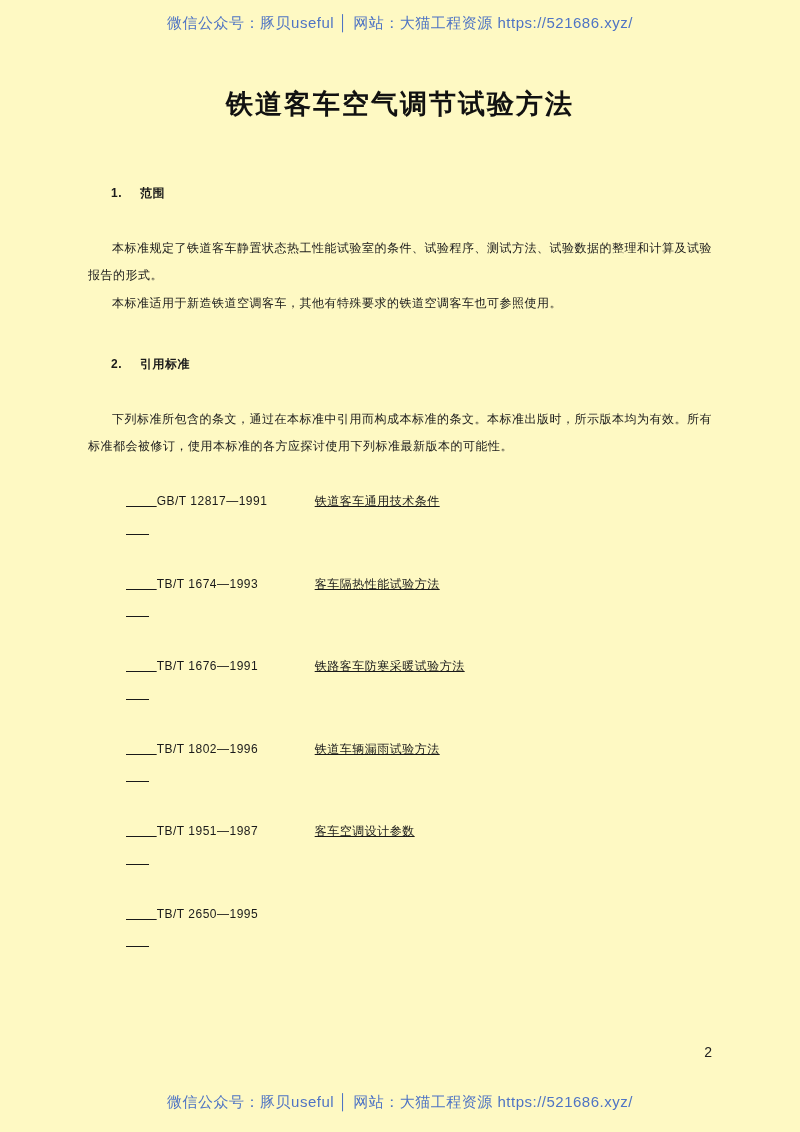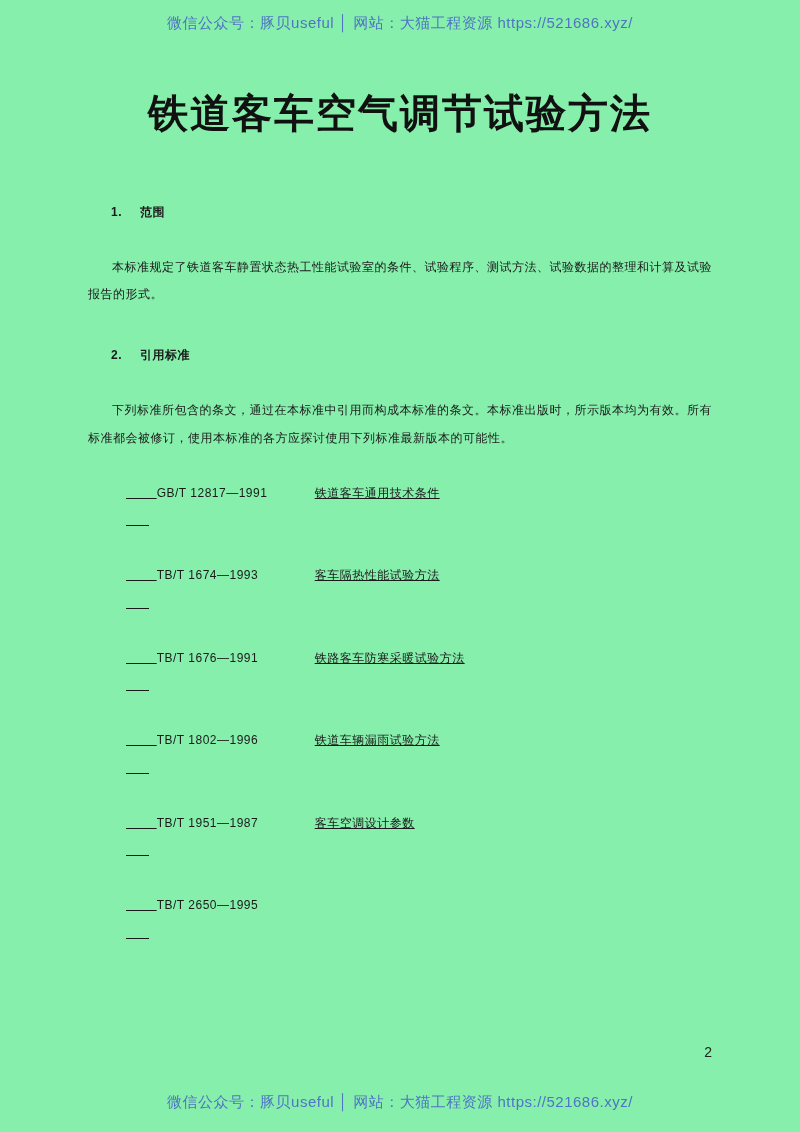--- a/index.html
+++ b/index.html
@@ -5,40 +5,40 @@
   * { margin: 0; padding: 0; box-sizing: border-box; }
   html, body { background: #ffffff; }
   body {
     width: 800px; height: 1132px;
     font-family: "Liberation Sans", "DejaVu Sans", sans-serif;
     position: relative;
     overflow: hidden;
   }
   .page {
     position: absolute; inset: 0;
-    background: #86efac;
+    background: #fef9c3;
   }
   .watermark {
     position: absolute; left: 0; right: 0;
     text-align: center;
     color: #4f74c4;
     font-size: 15px;
     letter-spacing: 0.5px;
     white-space: pre;
   }
   .watermark.top { top: 14px; }
   .watermark.bottom { bottom: 20px; }
   .content {
     position: absolute;
     left: 88px; right: 88px; top: 78px;
     color: #1a1a1a;
   }
   .doc-title {
     text-align: center;
-    font-size: 40px;
+    font-size: 27px;
     font-weight: bold;
     letter-spacing: 2px;
     margin: 8px 0 30px 0;
     color: #111111;
   }
   .line {
     font-size: 12px;
     line-height: 27.5px;
     letter-spacing: 0.5px;
     white-space: pre-wrap;
@@ -69,20 +69,21 @@
   <div class="watermark top">微信公众号：豚贝useful │ 网站：大猫工程资源 https://521686.xyz/</div>
 
   <div class="content">
 
     <h1 class="doc-title">铁道客车空气调节试验方法</h1>
 
     <div class="line sec-heading">
       <span class="num">1.</span><span>范围</span>
     </div>
     <p class="line para">本标准规定了铁道客车静置状态热工性能试验室的条件、试验程序、测试方法、试验数据的整理和计算及试验报告的形式。</p>
+    <p class="line para">本标准适用于新造铁道空调客车，其他有特殊要求的铁道空调客车也可参照使用。</p>
 
     <div class="line sec-heading">
       <span class="num">2.</span><span>引用标准</span>
     </div>
     <p class="line para">下列标准所包含的条文，通过在本标准中引用而构成本标准的条文。本标准出版时，所示版本均为有效。所有标准都会被修订，使用本标准的各方应探讨使用下列标准最新版本的可能性。</p>
 
     <div class="std-list">
       <div class="line std-row">
         <span class="std-code">GB/T 12817—1991</span><span>铁道客车通用技术条件</span>
       </div>

